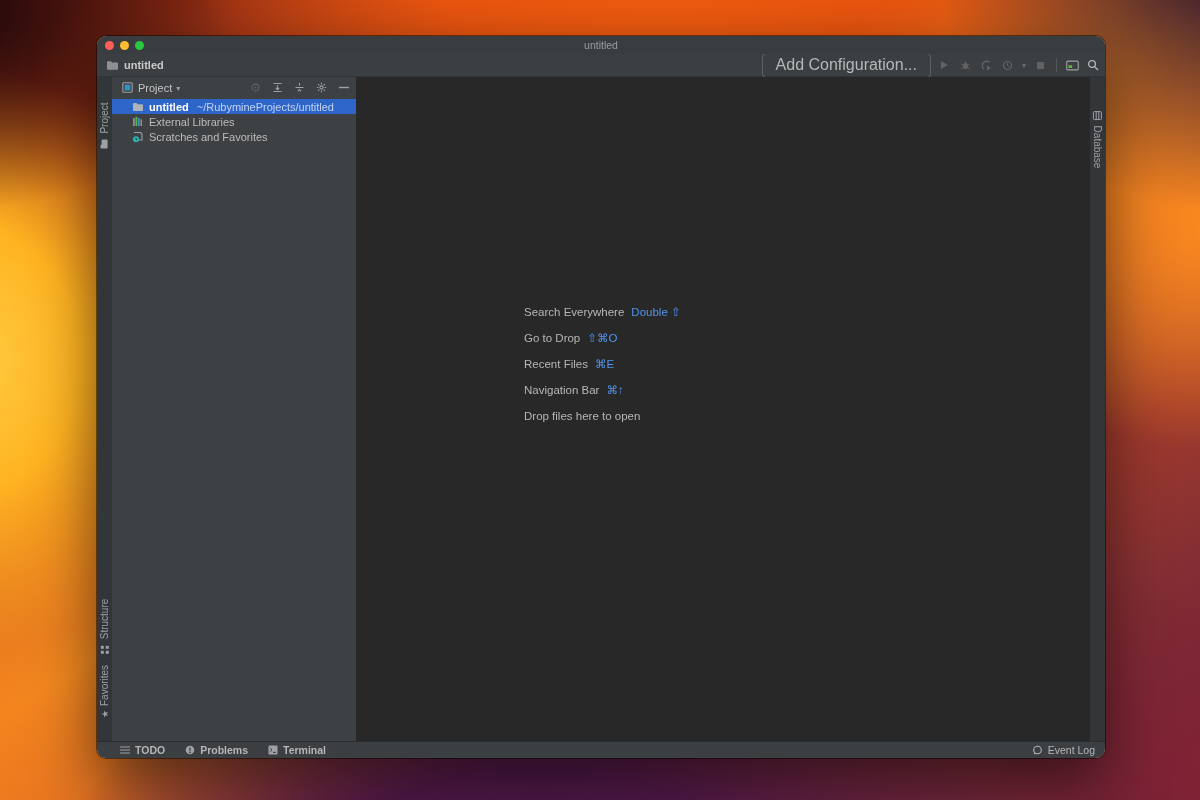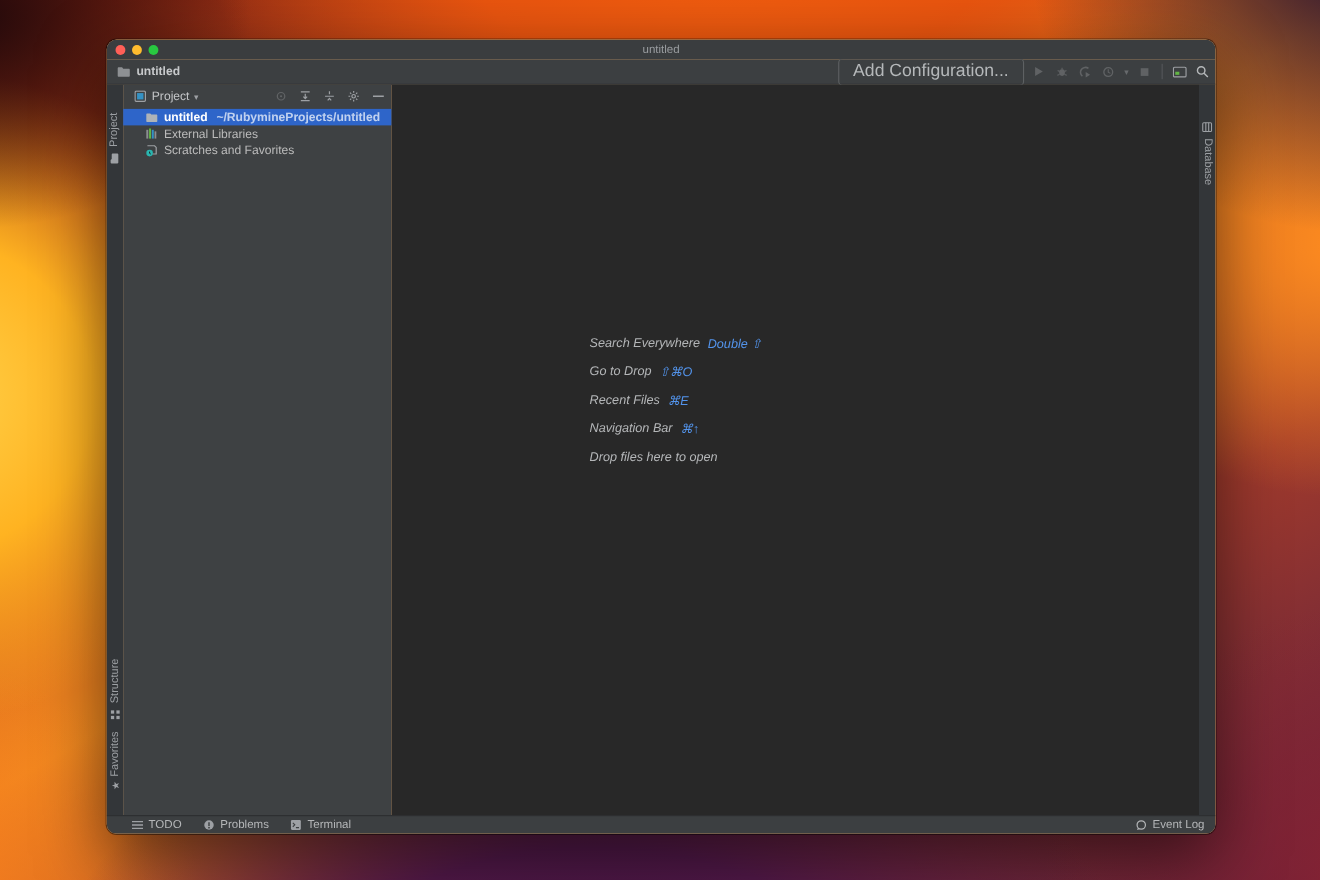--- a/index.html
+++ b/index.html
@@ -51,30 +51,30 @@
   
   .project-panel { width:244px; background:#3e4143; display:flex; flex-direction:column; flex:0 0 auto; }
   .panel-header { height:19px; display:flex; align-items:center; padding:2px 6px 0 9px; gap:4px; }
   .panel-title { color:#c3c5c7; font-size:11px; }
   .caret { color:#9da0a4; font-size:8px; margin-top:1px; }
   .panel-header-icons { margin-left:auto; display:flex; align-items:center; gap:9px; }
   .tree { margin-top:3px; }
   .tree-row { height:15px; display:flex; align-items:center; gap:5px; padding-left:19px; font-size:11px; color:#bbbbbb; }
   .tree-row.selected { background:#2e65c9; color:#ffffff; }
   .tree-name-bold { font-weight:bold; color:#fff; }
-  .tree-path { color:rgba(233,239,250,.78); margin-left:3px;font-weight:bold; }
+  .tree-path { color:rgba(233,239,250,.78); margin-left:3px; }
   .icon16 { width:13px; height:13px; display:inline-flex; align-items:center; justify-content:center; flex:0 0 auto; }
   
   .editor { flex:1 1 auto; background:#282828; position:relative; }
-  .shortcuts { position:absolute; left:180px; top:222px;font-style:italic; }
+  .shortcuts { position:absolute; left:168px; top:222px; }
   .shortcut-row { height:26px; display:flex; align-items:center; font-size:11.5px; color:#b4b6b8; }
   .shortcut-key { color:#5394ec; margin-left:7px; }
   
   .bottom-bar { height:17px; background:#3c3f41; border-top:1px solid #2b2d2f; display:flex; align-items:center; padding:0 10px 0 21px; gap:18px; flex:0 0 auto; }
-  .bb-item { display:flex; align-items:center; gap:4px; font-size:10.5px; color:#b4b6b8; }
+  .bb-item { display:flex; align-items:center; gap:4px; font-size:10.5px; color:#b4b6b8;font-weight:bold; }
   .bb-right { margin-left:auto; display:flex; align-items:center; gap:4px; font-size:10.5px; color:#b4b6b8; }
   
   .status-bar { height:16px; background:#3c3f41; border-top:1px solid #323537; display:flex; align-items:center; padding:0 8px 0 5px; flex:0 0 auto; }
   .sb-right { margin-left:auto; display:flex; align-items:center; gap:8px; }
   .sb-text { font-size:10px; color:#9da0a4; }
   .progress { width:108px; height:3px; background:#5a5d5f; border-radius:2px; overflow:hidden; }
   .progress-fill { height:100%; background:#abaeb1; border-radius:2px; }
   .pause { display:flex; gap:2px; }
   .pause i { width:2px; height:8px; background:#9da0a4; display:block; }
   svg { display:block; }

